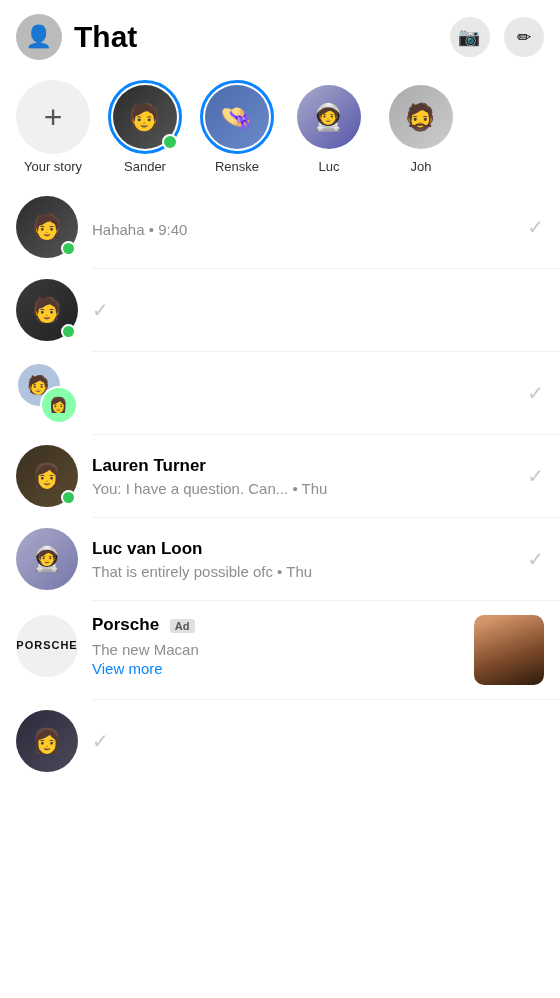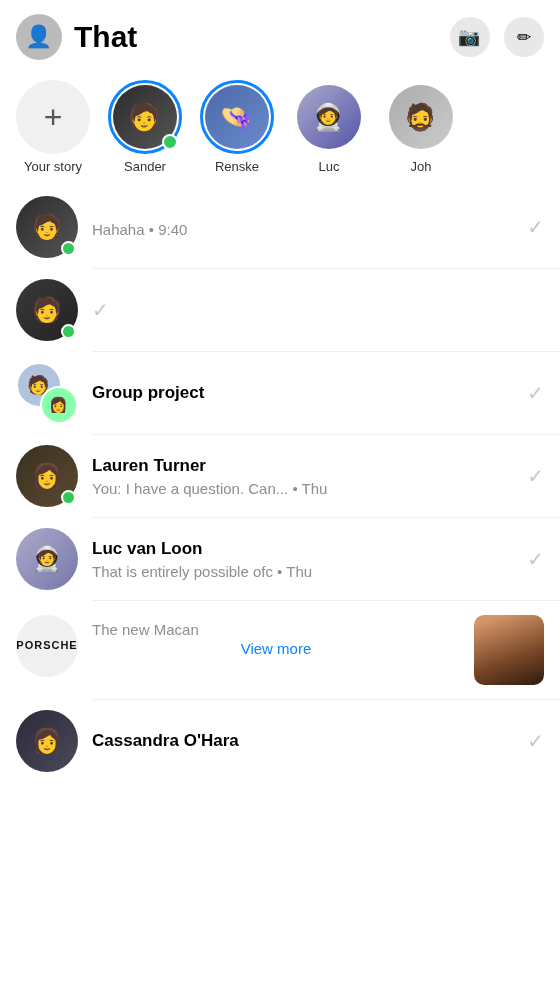--- a/index.html
+++ b/index.html
@@ -243,21 +243,20 @@
       font-weight: 600;
       border-radius: 3px;
       padding: 1px 5px;
       margin-left: 6px;
       vertical-align: middle;
     }
     .view-more {
       color: #0a84ff;
       font-size: 15px;
       font-weight: 500;
-      text-align: center;
     }
 
     
     .ad-thumb {
       width: 70px;
       height: 70px;
       border-radius: 10px;
       background: linear-gradient(135deg, #e8c88a 0%, #c9a05a 50%, #8b6040 100%);
       overflow: hidden;
       flex-shrink: 0;
@@ -399,21 +398,20 @@
   <div class="divider"></div>
 
   <div class="chat-item">
     <div class="chat-avatar-wrap">
       <div class="chat-group-stack">
         <div class="av1 bg-group1" style="display:flex;align-items:center;justify-content:center;font-size:18px;">🧑</div>
         <div class="av2 bg-group2" style="display:flex;align-items:center;justify-content:center;font-size:15px;">👩</div>
       </div>
     </div>
     <div class="chat-info">
-      <div class="chat-name">Group project</div>
     </div>
     <span class="chat-check">✓</span>
   </div>
   <div class="divider"></div>
 
   <div class="chat-item">
     <div class="chat-avatar-wrap">
       <div class="chat-avatar bg-lauren">👩</div>
       <div class="chat-online-dot"></div>
     </div>
@@ -437,32 +435,33 @@
   </div>
   <div class="divider"></div>
 
   <div class="chat-item" style="align-items:flex-start; padding-top:14px; padding-bottom:14px;">
     <div class="chat-avatar-wrap">
       <div class="chat-avatar bg-porsche">
         <span class="porsche-logo">PORSCHE</span>
       </div>
     </div>
     <div class="chat-info">
+      <div class="chat-name">
+        <span>Porsche</span>
+        <span class="ad-badge">Ad</span>
+      </div>
       <div class="chat-preview" style="margin-top:6px;">The new Macan</div>
       <div class="view-more" style="margin-top:2px;">View more</div>
     </div>
     <div class="ad-thumb">
       <div class="ad-thumb-inner"></div>
     </div>
   </div>
   <div class="divider"></div>
 
   <div class="chat-item">
     <div class="chat-avatar-wrap">
       <div class="chat-avatar bg-cassandra">👩</div>
     </div>
-    <div class="chat-info">
-      <div class="chat-name">Cassandra O'Hara</div>
-    </div>
     <span class="chat-check">✓</span>
   </div>
 
 </div>
 
 </body></html>

